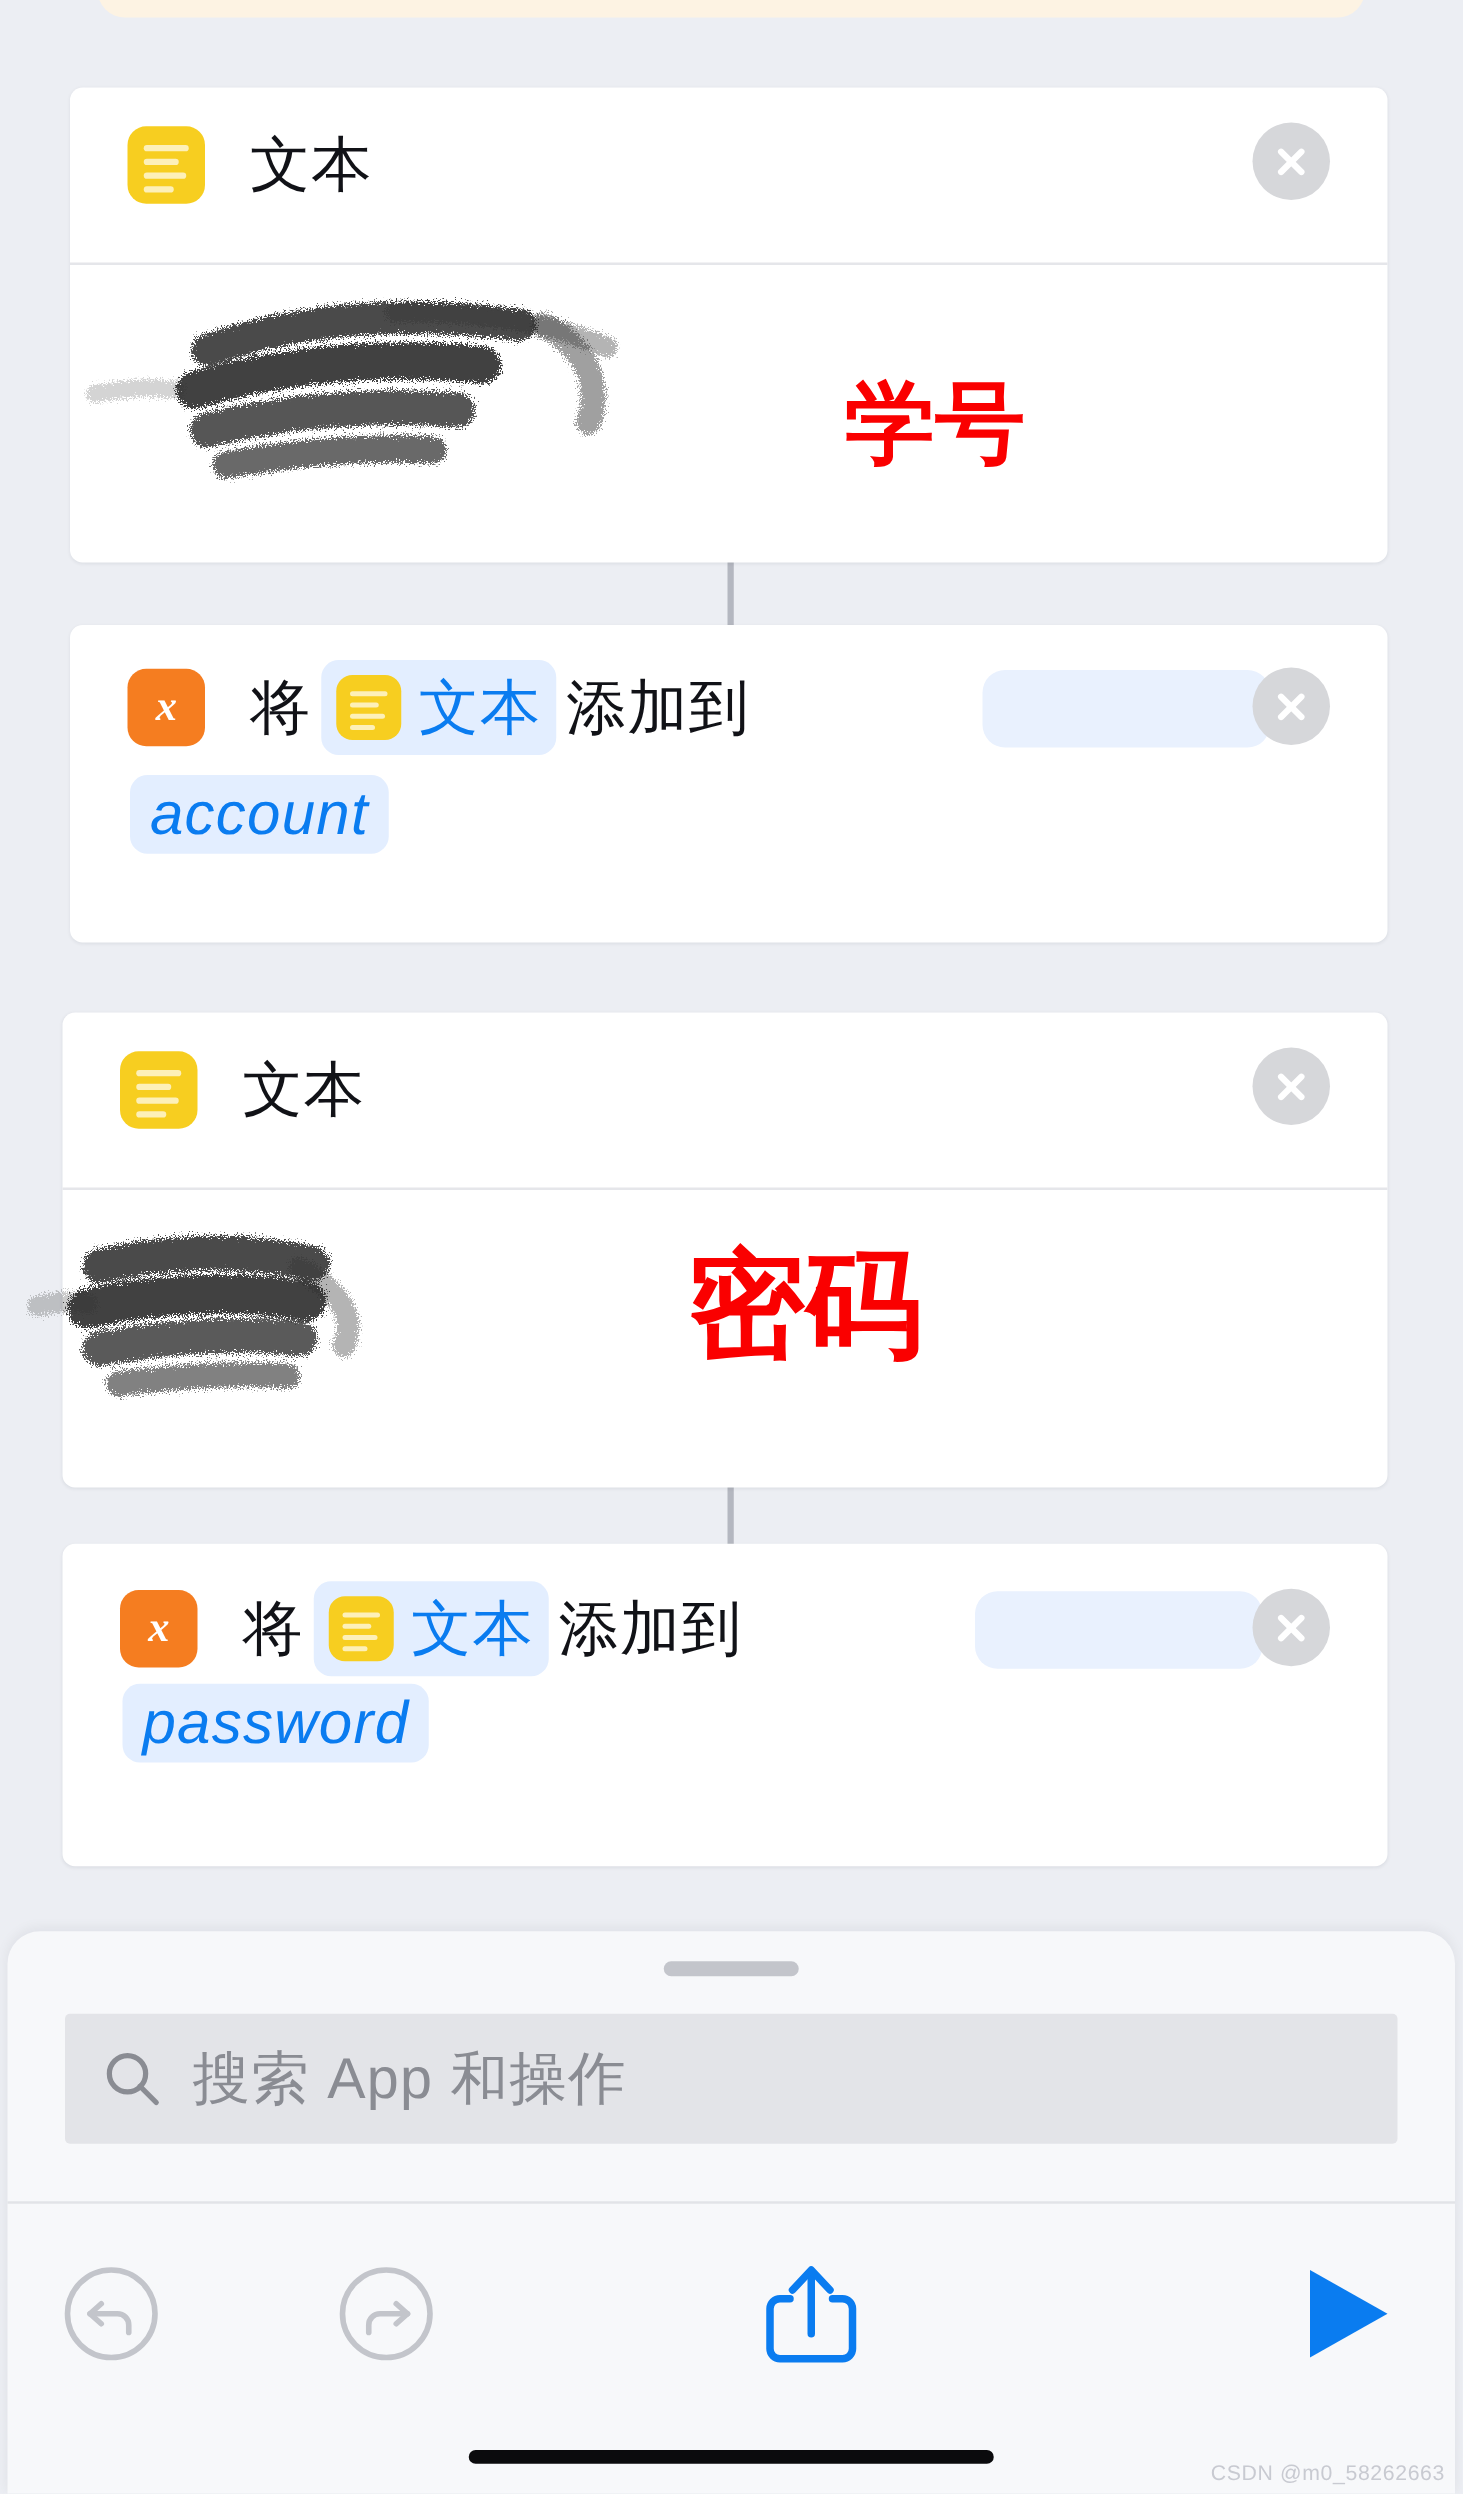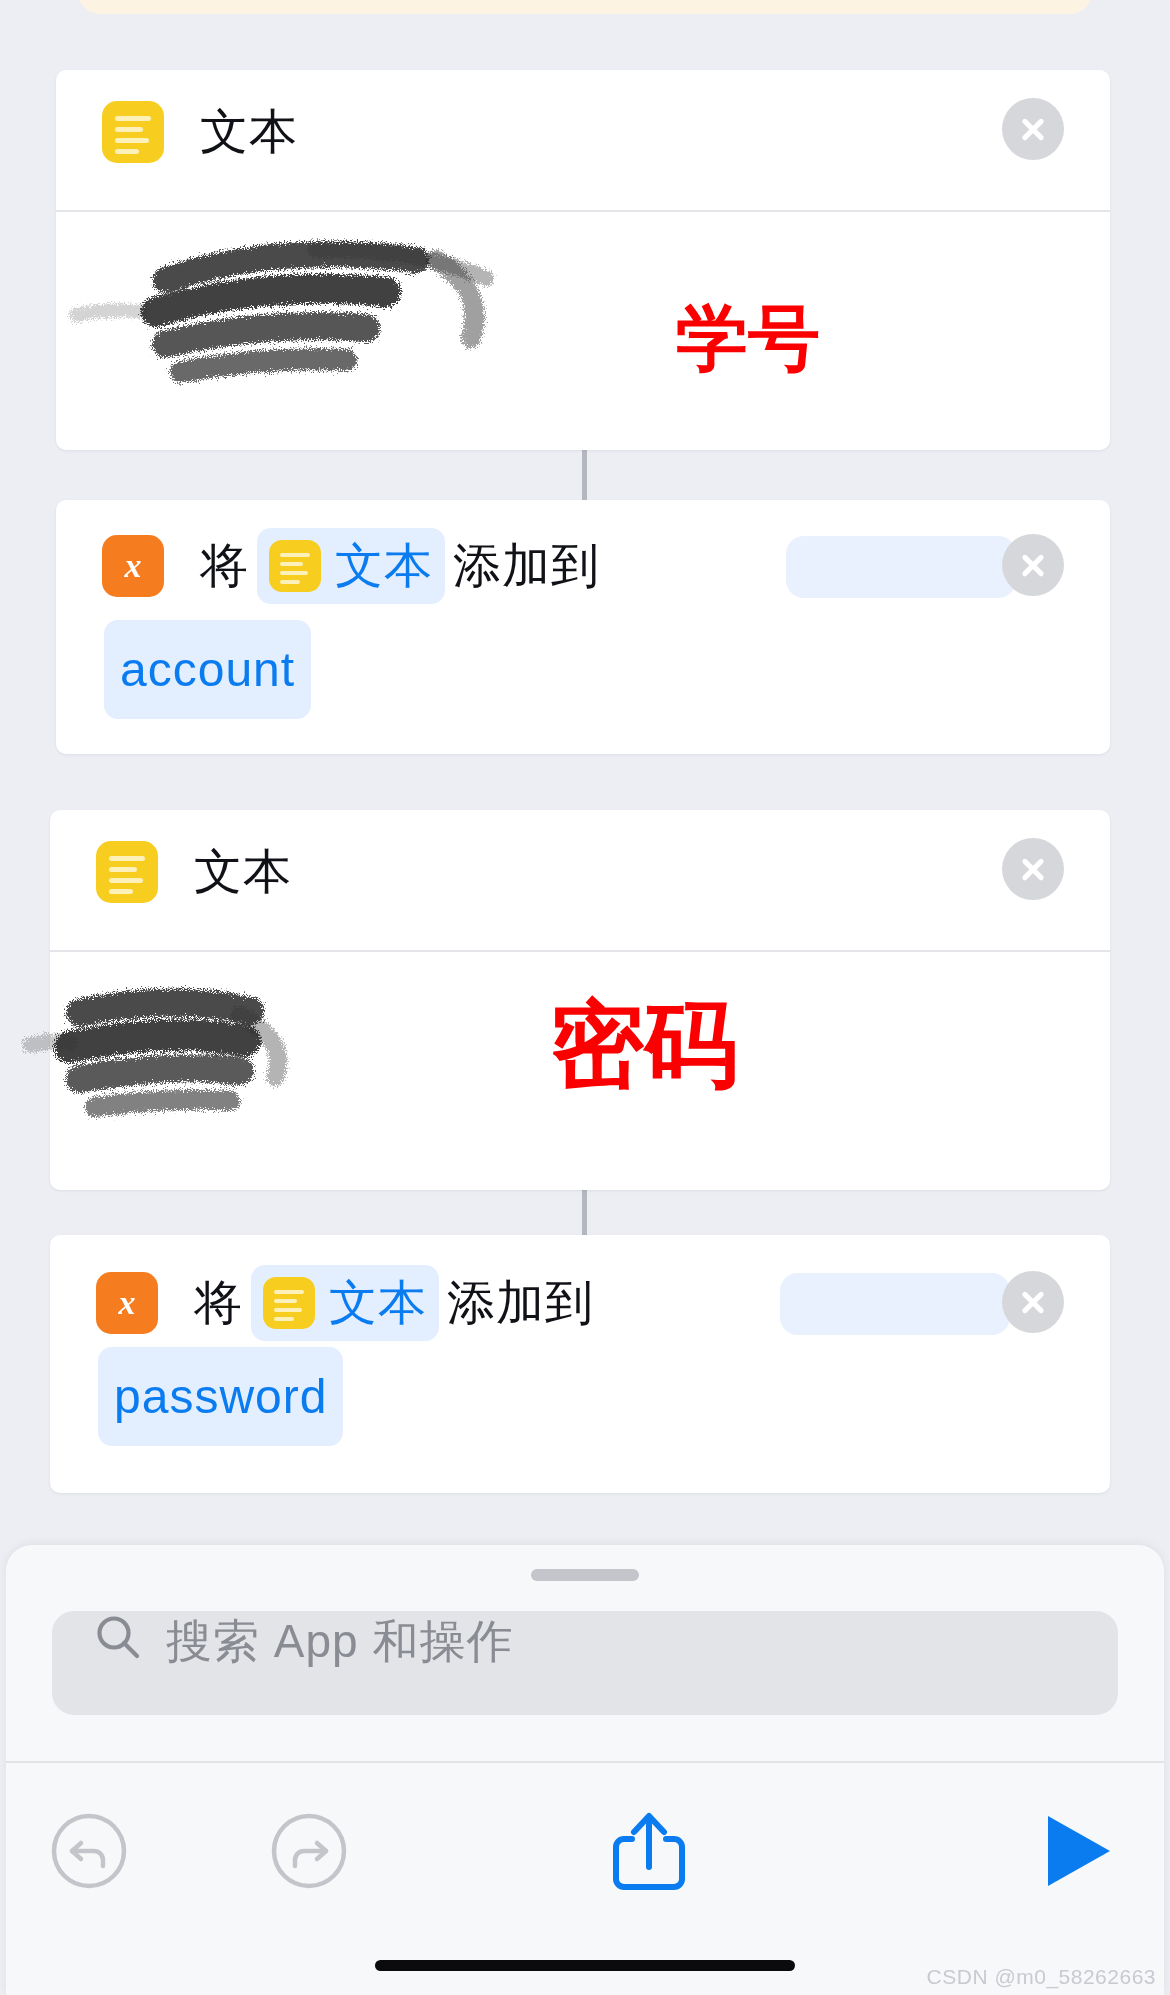--- a/index.html
+++ b/index.html
@@ -198,22 +198,23 @@
   .token .mini-icon i:nth-child(4) { top: 40px; width: 20px; }
   .token .token-label {
     font-size: 48px;
     color: #0a7cf0;
     margin-left: 14px;
     white-space: nowrap;
     letter-spacing: 1px;
   }
 
   .token.plain {
-    padding: 22px 16px;
+    padding: 4px 16px;
     margin-left: 10px;
+    font-style: italic;
   }
   .token.plain .token-label { margin-left: 0; }
 
   .empty-field {
     position: absolute;
     background: #e9f1fe;
     border-radius: 18px;
   }
 
   
@@ -239,24 +240,24 @@
     background: #c3c5cb;
   }
 
   .search-bar {
     position: absolute;
     left: 46px;
     top: 66px;
     width: 1066px;
     height: 104px;
     background: #e3e4e8;
-    border-radius: 22px;
+    border-radius: 4px;
     display: flex;
-    align-items: flex-start;
-    padding-left: 40px;
+    align-items: center;
+    padding-left: 28px;
   }
   .search-placeholder {
     font-size: 46px;
     color: #8a8c93;
     margin-left: 22px;
     white-space: nowrap;
     letter-spacing: 1px;
   }
 
   .toolbar-sep {
@@ -292,21 +293,21 @@
     width: 420px;
     height: 11px;
     border-radius: 6px;
     background: #0b0b0d;
   }
 
   .watermark {
     position: absolute;
     right: 14px;
     bottom: 6px;
-    font-size: 21px;
+    font-size: 17px;
     color: #c8cad1;
     letter-spacing: 0.5px;
     white-space: nowrap;
   }
 </style>
 </head>
 <body>
 
 <div id="screen">
 

